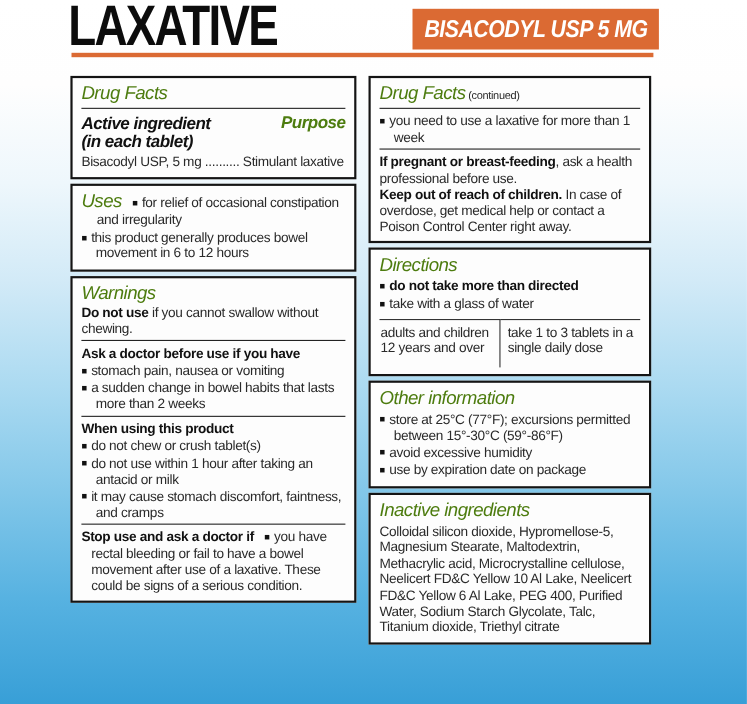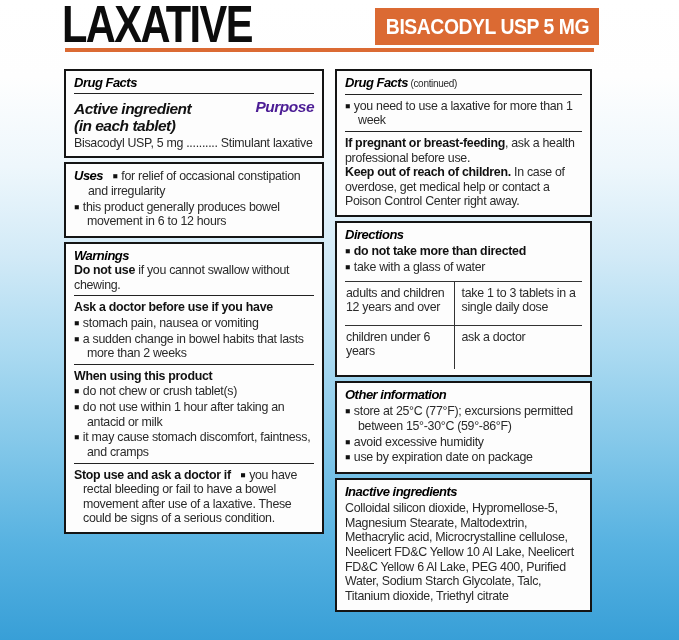--- a/index.html
+++ b/index.html
@@ -9,46 +9,46 @@
     background:linear-gradient(180deg,#ffffff 0%,#fefefe 12%,#eef7fc 26%,#d2eaf7 40%,#abdaf1 55%,#82c7e9 70%,#57b2e1 85%,#389fd7 100%);
     position:relative;color:#222;
   }
   .title{
     position:absolute;left:62px;top:-6px;
     font-size:52px;font-weight:bold;letter-spacing:-2px;color:#0c0c0c;
     transform:scaleX(0.80);transform-origin:left top;white-space:nowrap;
   }
   .badge{
     position:absolute;left:375px;top:8px;width:224px;height:37px;
-    display:flex;align-items:center;justify-content:center;
+    display:flex;align-items:center;justify-content:center;font-style:italic;
   }
   .badge-text{
     color:#ffffff;font-weight:bold;font-size:22px;letter-spacing:-0.5px;
     transform:scaleX(0.88);white-space:nowrap;
   }
   .rule-orange{position:absolute;left:65px;top:48px;width:529px;height:4px;}
   .col{position:absolute;top:69px;}
   .col-left{left:64px;width:260px;}
   .col-right{left:335px;width:257px;}
   .box{
     background:#fdfdfd;border:2.5px solid #141414;margin-bottom:4px;
     padding:4px 8px 6px 8px;box-sizing:border-box;
     font-size:12.4px;line-height:1.18;letter-spacing:-0.3px;color:#2a2a2a;
   }
-  .h-main{font-style:italic;font-weight:bold;font-size:13px;color:#000000;letter-spacing:-0.5px;}
+  .h-main{font-style:italic;font-weight:normal;font-size:17px;color:#4d7c0f;letter-spacing:-0.5px;}
   .h-suffix{font-style:normal;font-weight:normal;font-size:10px;letter-spacing:-0.3px;color:#2a2a2a;}
   .thin-rule{border:none;border-top:1.5px solid #222;margin:3px 0 4px 0;}
   .b{font-weight:bold;color:#111;}
   .bullet-row{padding-left:13px;text-indent:-13px;margin:1px 0;}
   .sq{font-size:8.5px;position:relative;top:-1px;margin-right:4px;color:#111;}
   .hang{padding-left:14px;text-indent:-14px;}
   .hang-sm{padding-left:9px;text-indent:-9px;}
   .ai-row{display:flex;justify-content:space-between;align-items:flex-end;}
   .ai-left{font-style:italic;font-weight:bold;font-size:15.5px;letter-spacing:-0.5px;color:#111;line-height:1.1;}
-  .ai-right{font-style:italic;font-weight:bold;font-size:15.5px;letter-spacing:-0.5px;color:#4c1d95;}
+  .ai-right{font-style:italic;font-weight:bold;font-size:15.5px;letter-spacing:-0.5px;color:#4d7c0f;}
   .mt2{margin-top:2px;}
   .dose-table{width:100%;border-collapse:collapse;margin-top:6px;}
   .dose-table td{
     border-top:1.2px solid #333;padding:4px 5px 10px 1px;vertical-align:top;
     font-size:12.4px;line-height:1.18;letter-spacing:-0.3px;
   }
   .dose-table td.who{width:46%;border-right:1.2px solid #333;}
   .dose-table td.dose{padding-left:7px;}
 </style>
 </head>
@@ -134,24 +134,20 @@
   <div class="box">
     <div class="h-main">Directions</div>
     <div class="bullet-row b mt2"><span class="sq">■</span><span>do not take more than directed</span></div>
     <div class="bullet-row"><span class="sq">■</span><span>take with a glass of water</span></div>
     <table class="dose-table">
       <tbody>
           <tr>
           <td class="who">adults and children 12 years and over</td>
           <td class="dose">take 1 to 3 tablets in a single daily dose</td>
         </tr>
-          <tr>
-          <td class="who">children under 6 years</td>
-          <td class="dose">ask a doctor</td>
-        </tr>
         </tbody>
     </table>
   </div>
 
   <div class="box">
     <div class="h-main">Other information</div>
     <div class="mt2">
         <div class="bullet-row"><span class="sq">■</span><span>store at 25°C (77°F); excursions permitted between 15°-30°C (59°-86°F)</span></div>
         <div class="bullet-row"><span class="sq">■</span><span>avoid excessive humidity</span></div>
         <div class="bullet-row"><span class="sq">■</span><span>use by expiration date on package</span></div>

